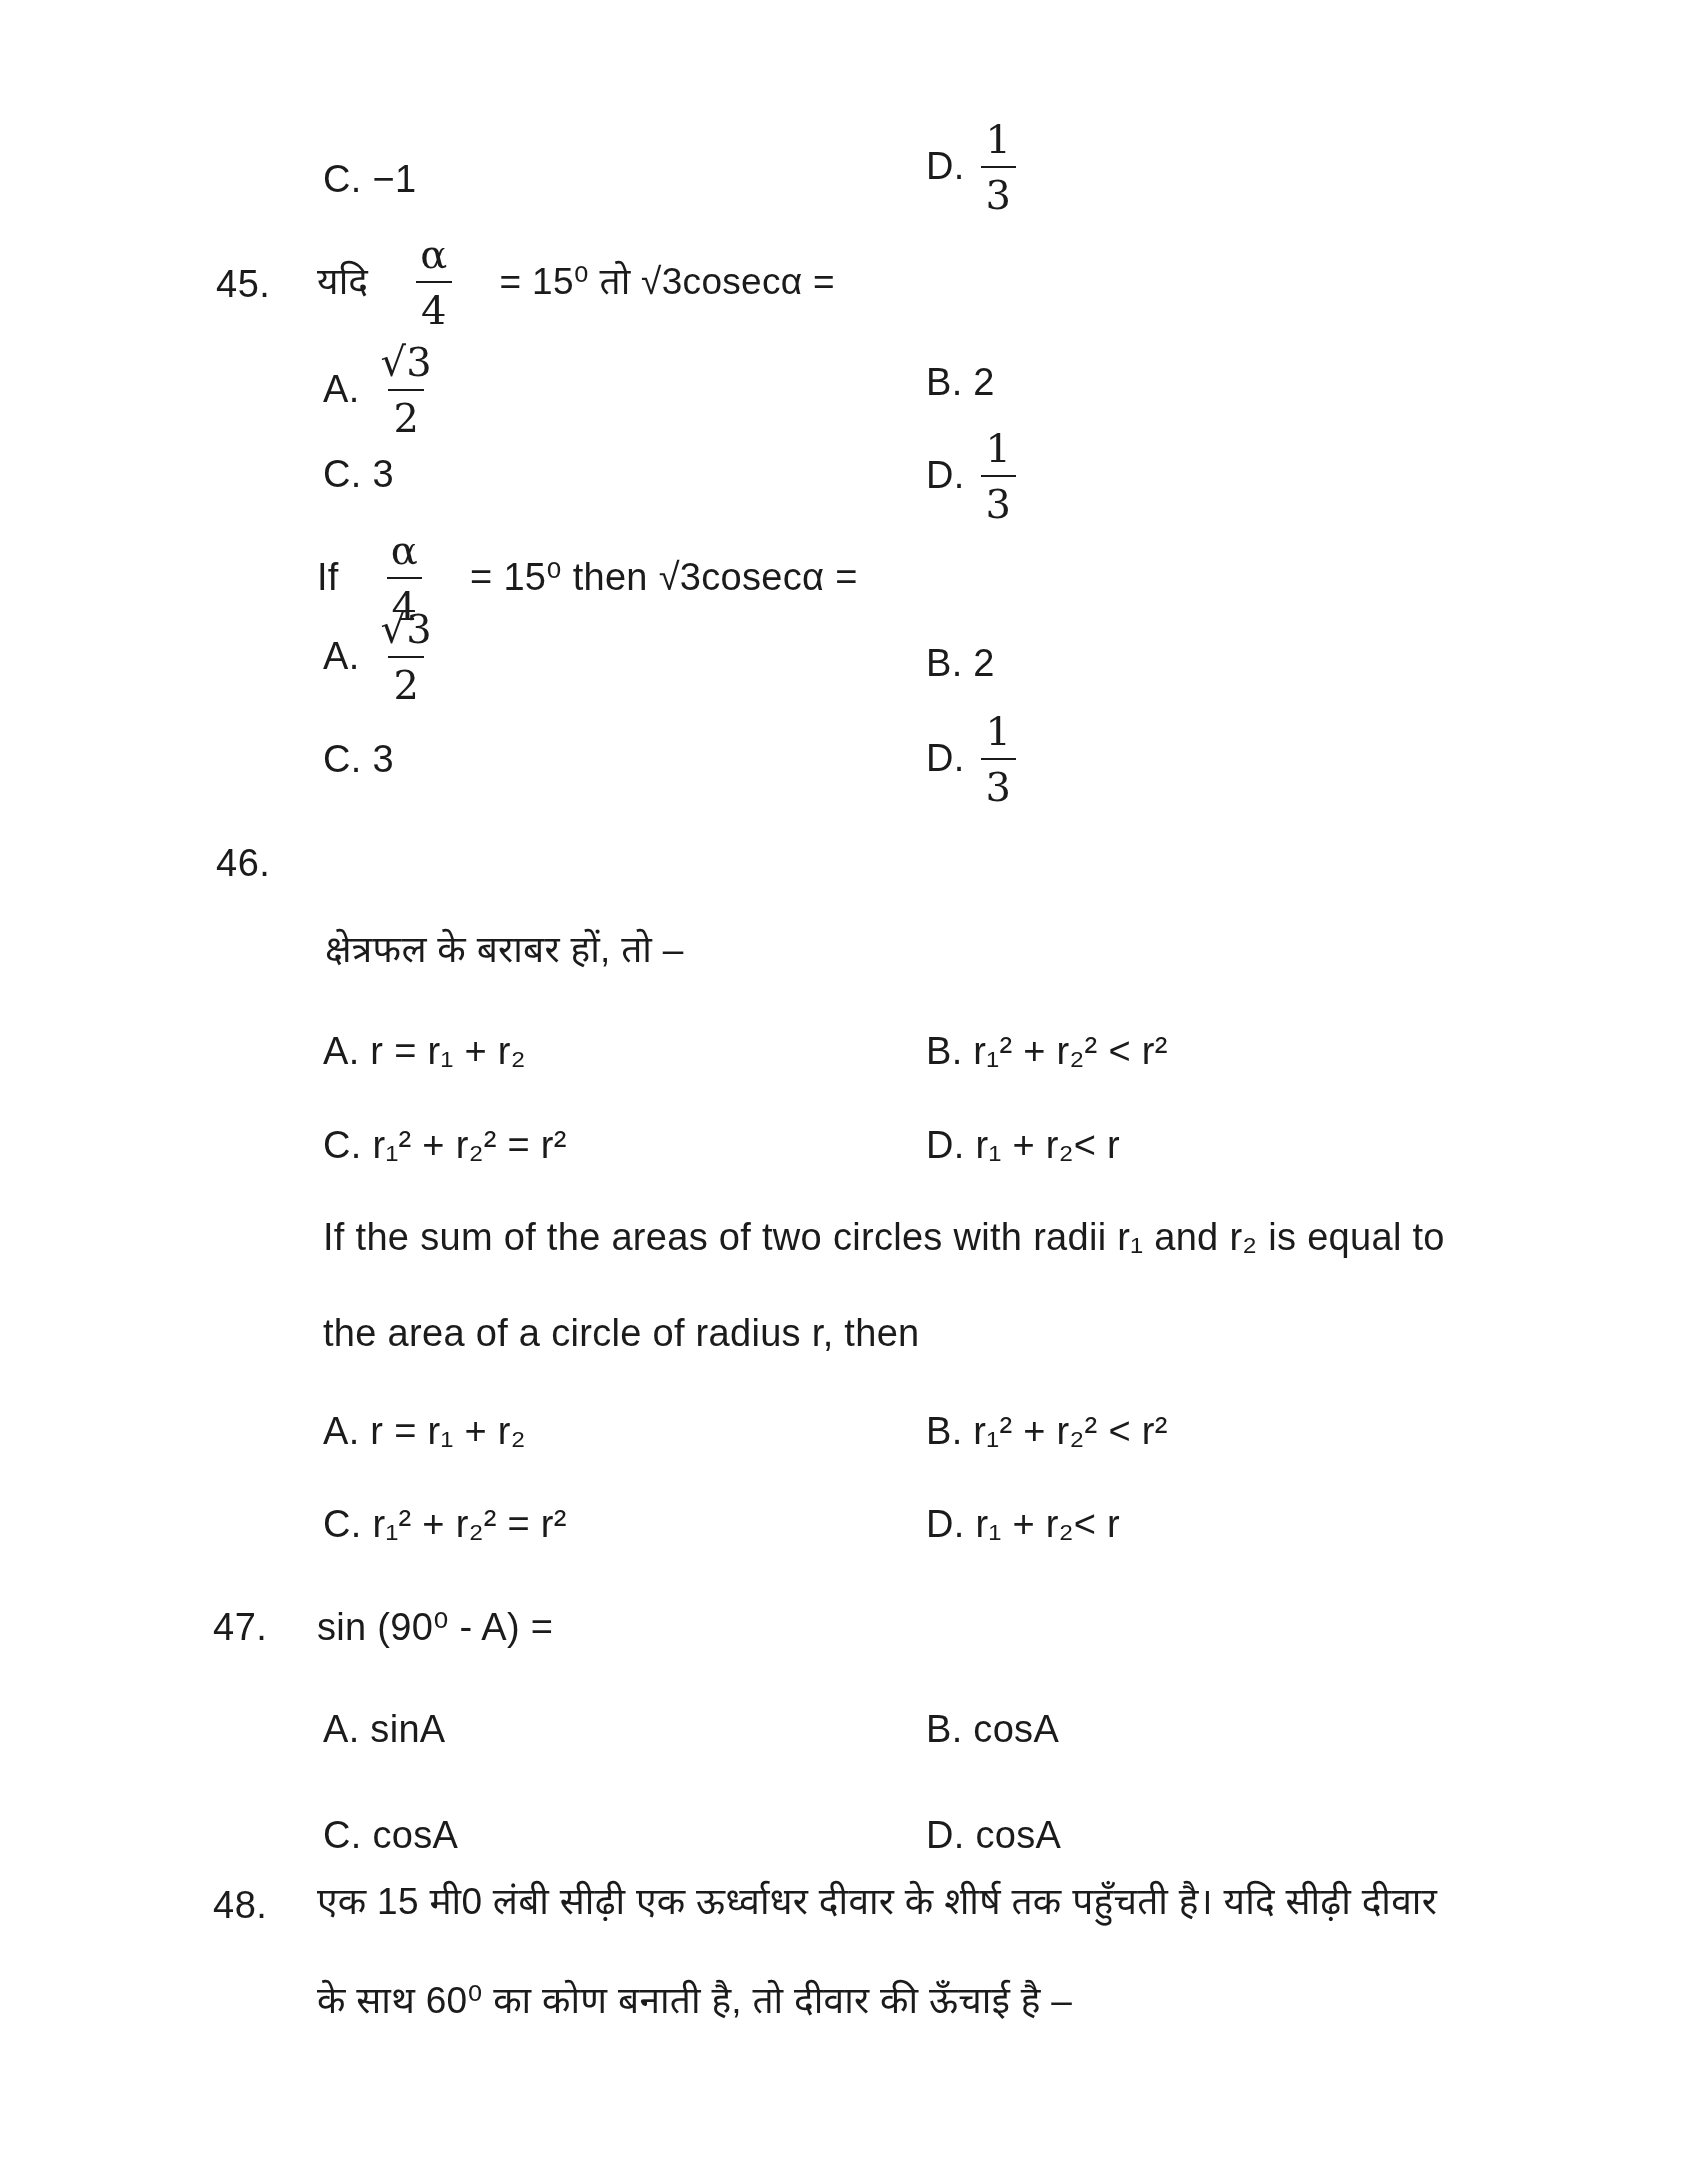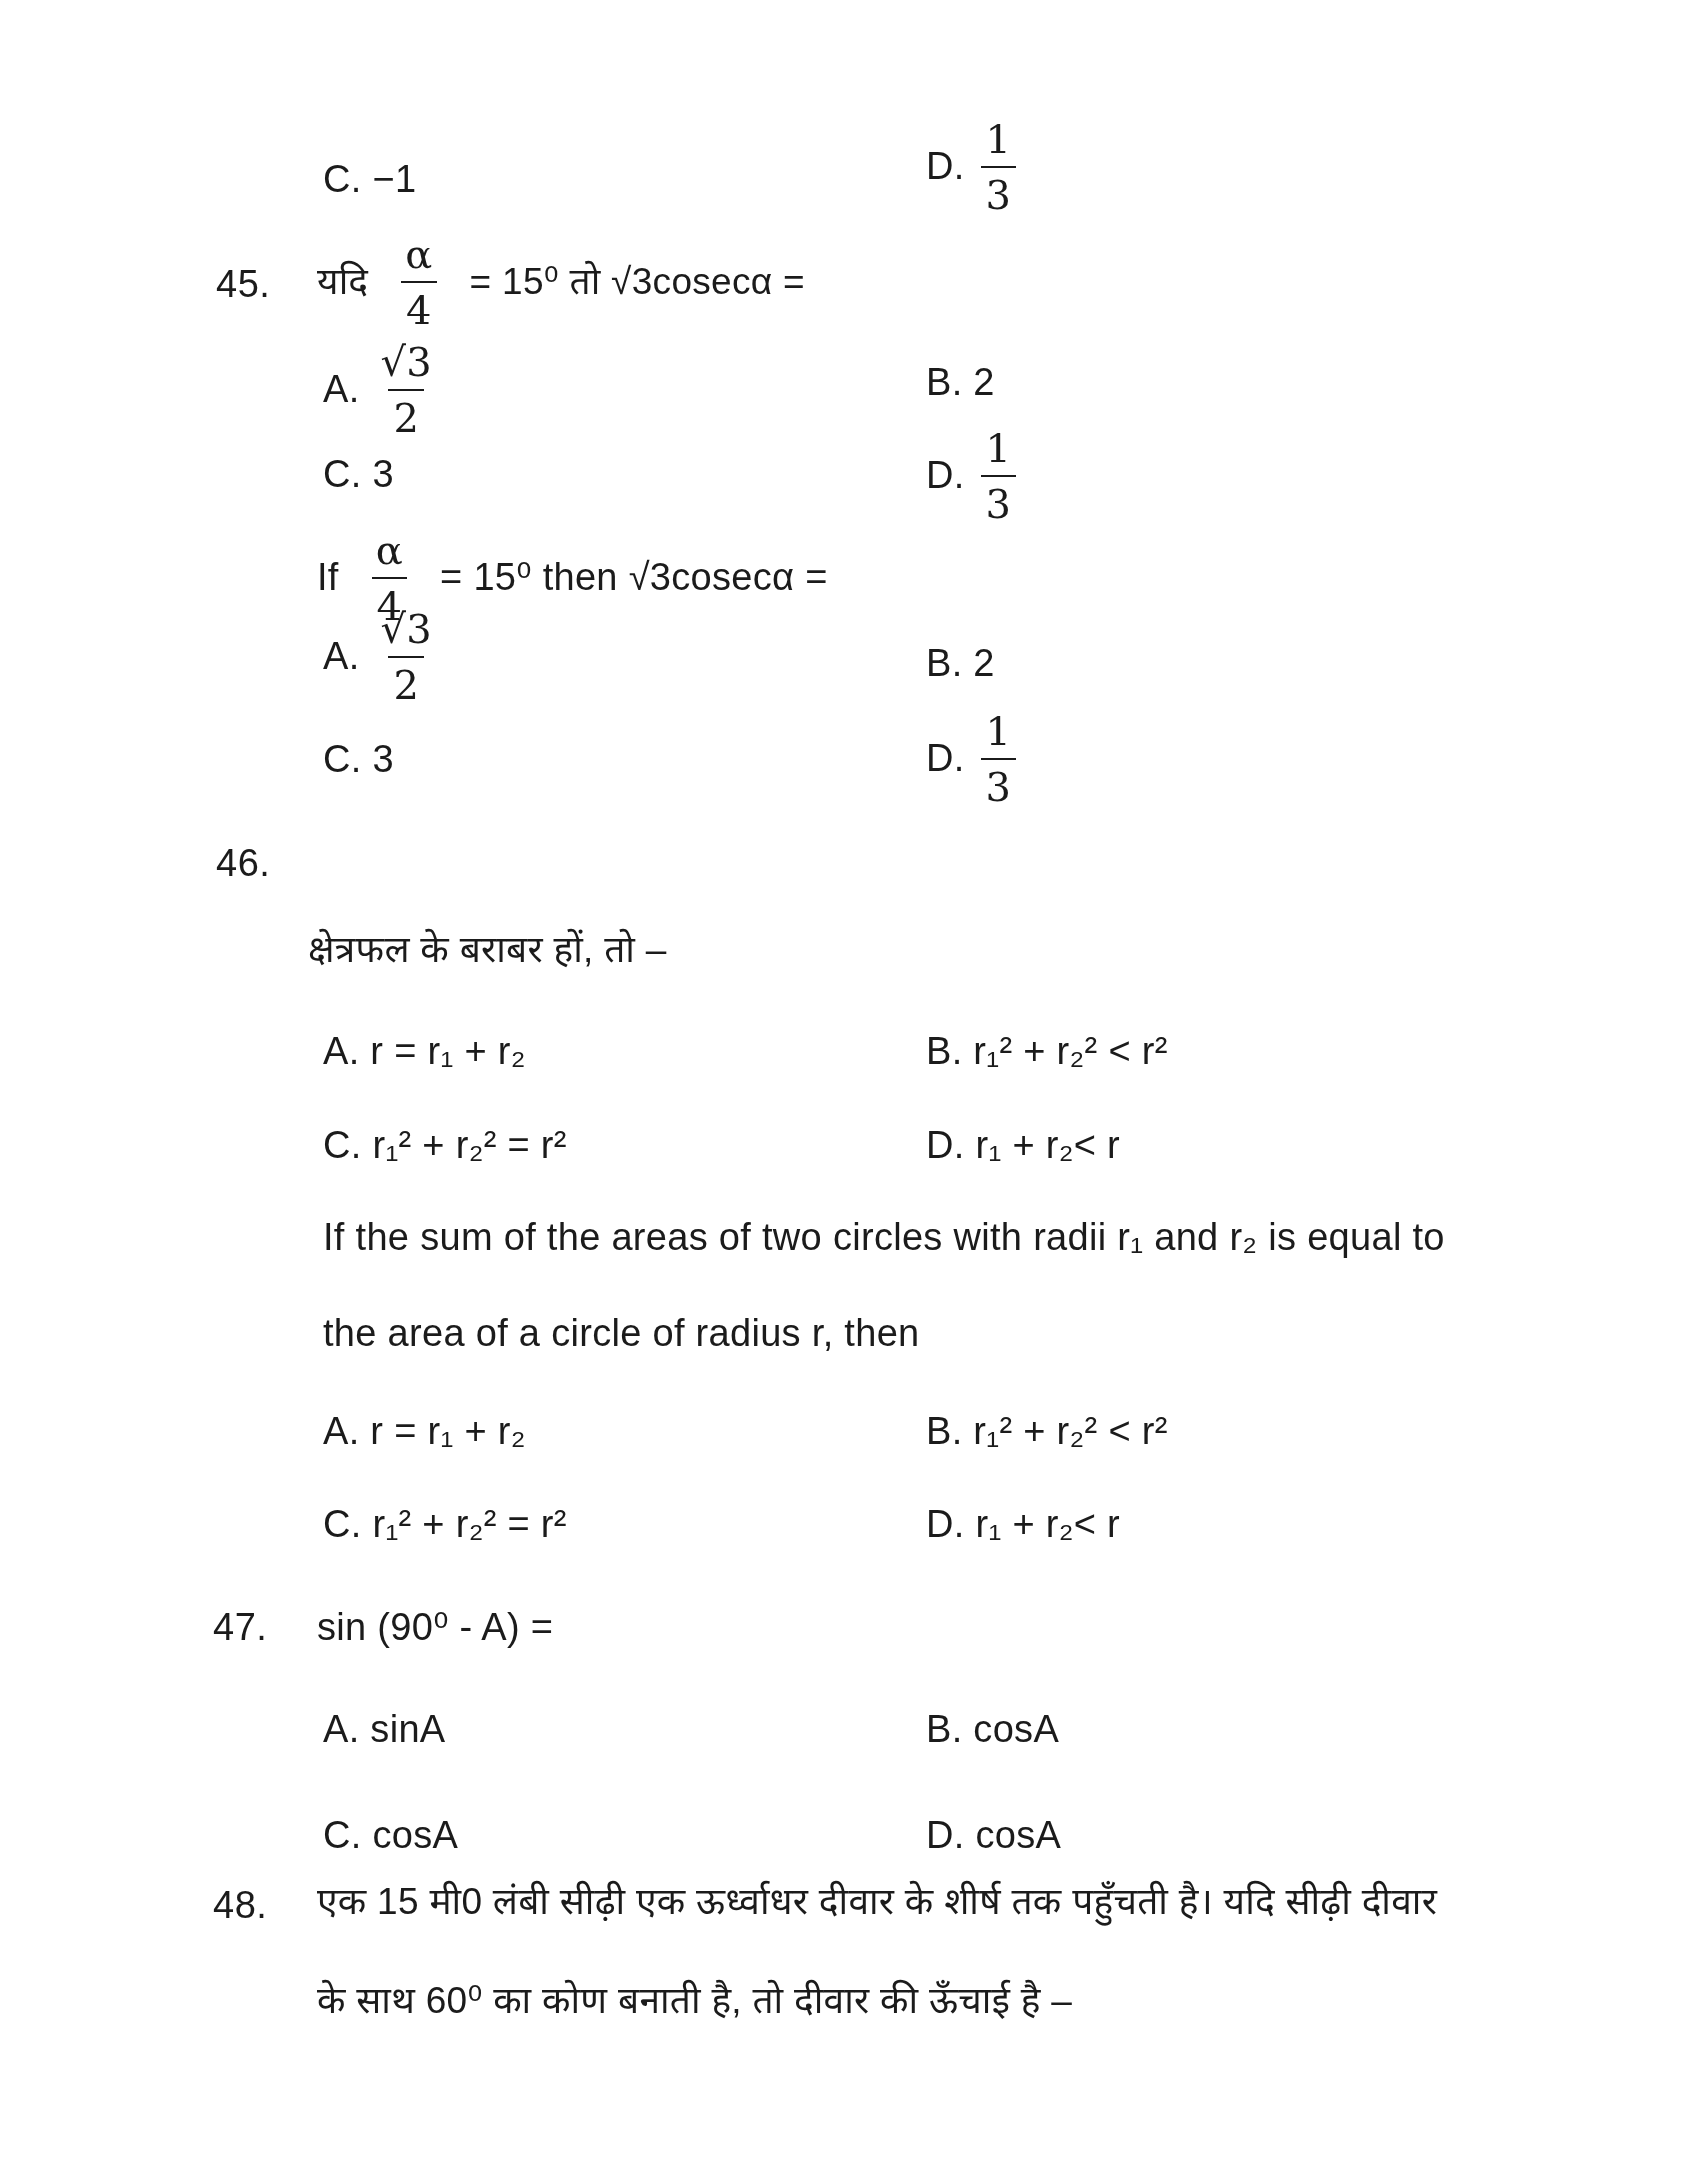--- a/index.html
+++ b/index.html
@@ -16,21 +16,21 @@
     position:absolute;
     line-height:1.15;
     letter-spacing:0.3px;
     white-space:nowrap;
   }
   .frow{
     display:flex;
     align-items:center;
   }
   .optrow{gap:16px;}
-  .stemrow{gap:32px;}
+  .stemrow{gap:47px;}
   .frac{
     display:inline-flex;
     flex-direction:column;
     align-items:center;
     font-family:"DejaVu Serif","Liberation Serif",serif;
     font-size:40px;
     line-height:1;
   }
   .fnum{padding:0 5px 7px 5px;}
   .fden{border-top:2.5px solid #1b1b1b;padding:7px 5px 0 5px;}
@@ -102,21 +102,21 @@
   <div class="t" style="left:323px;top:738px">C. 3</div>
   <div class="t frow optrow" style="left:926px;top:711px">
     <span>D.</span>
     <span class="frac">
       <span class="fnum">1</span>
       <span class="fden">3</span>
     </span>
   </div>
 
   <div class="t qnum" style="left:216px;top:842px">46.</div>
-  <div class="t hi" style="left:308px;top:929px">क्षेत्रफल के बराबर हों, तो –</div>
+  <div class="t hi" style="left:325px;top:929px">क्षेत्रफल के बराबर हों, तो –</div>
 
   <div class="t" style="left:323px;top:1030px">A. r = r₁ + r₂</div>
   <div class="t" style="left:926px;top:1030px">B. r₁² + r₂² &lt; r²</div>
   <div class="t" style="left:323px;top:1124px">C. r₁² + r₂² = r²</div>
   <div class="t" style="left:926px;top:1124px">D. r₁ + r₂&lt; r</div>
 
   <div class="t" style="left:323px;top:1216px">If the sum of the areas of two circles with radii r₁ and r₂ is equal to</div>
   <div class="t" style="left:323px;top:1312px">the area of a circle of radius r, then</div>
 
   <div class="t" style="left:323px;top:1410px">A. r = r₁ + r₂</div>

